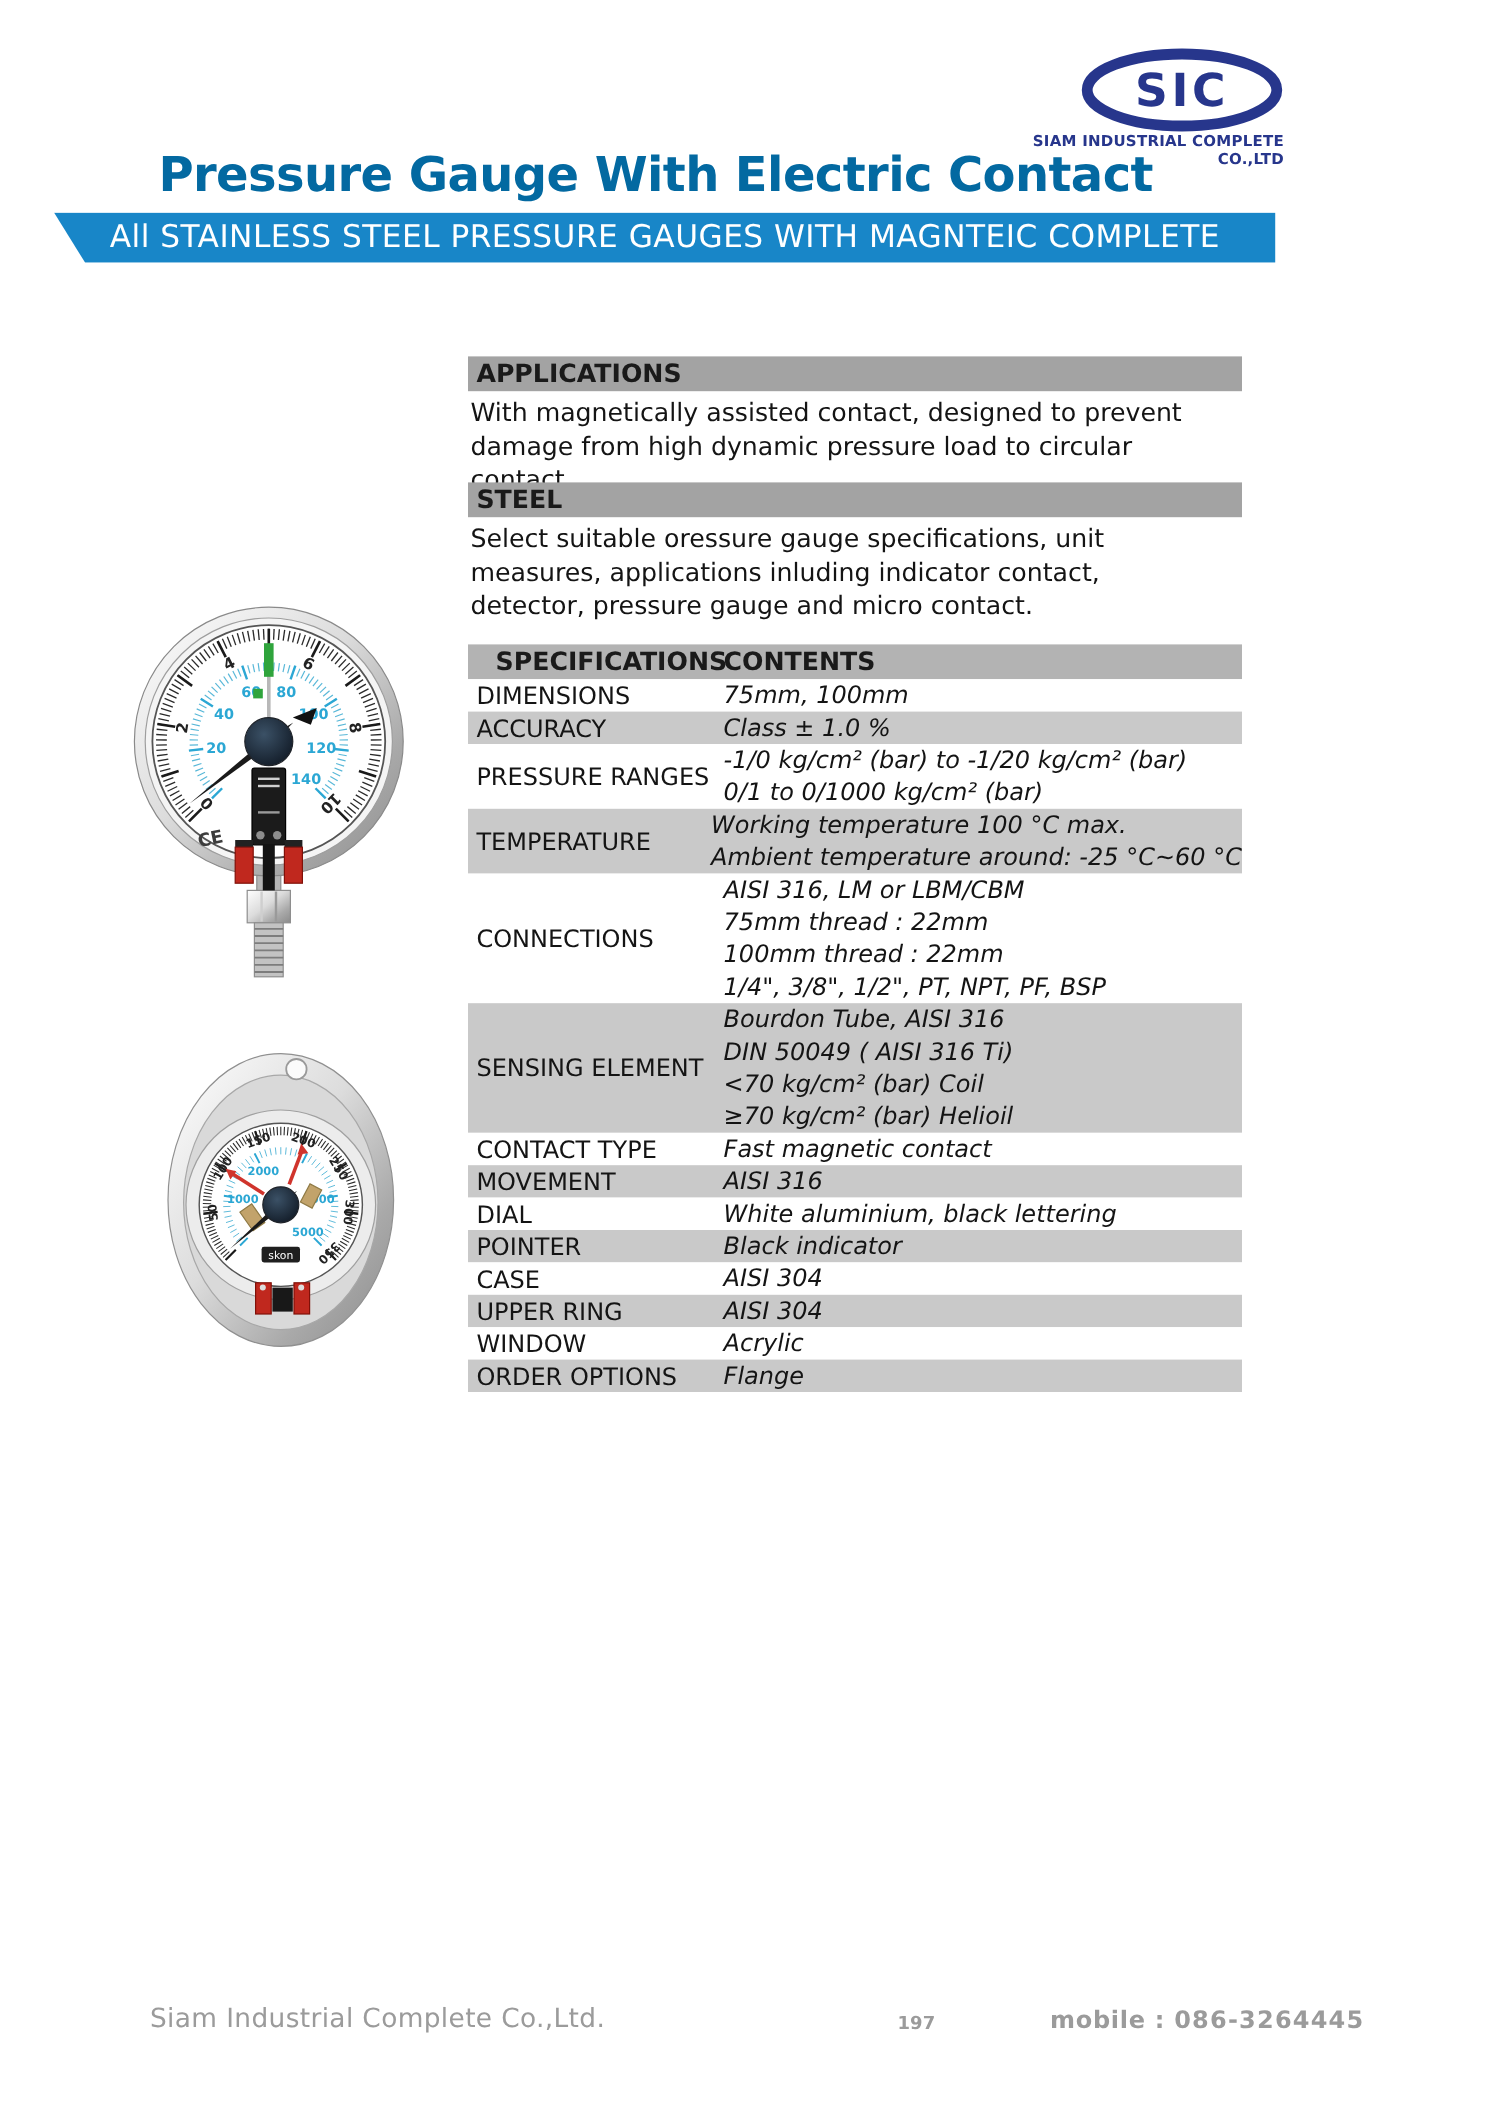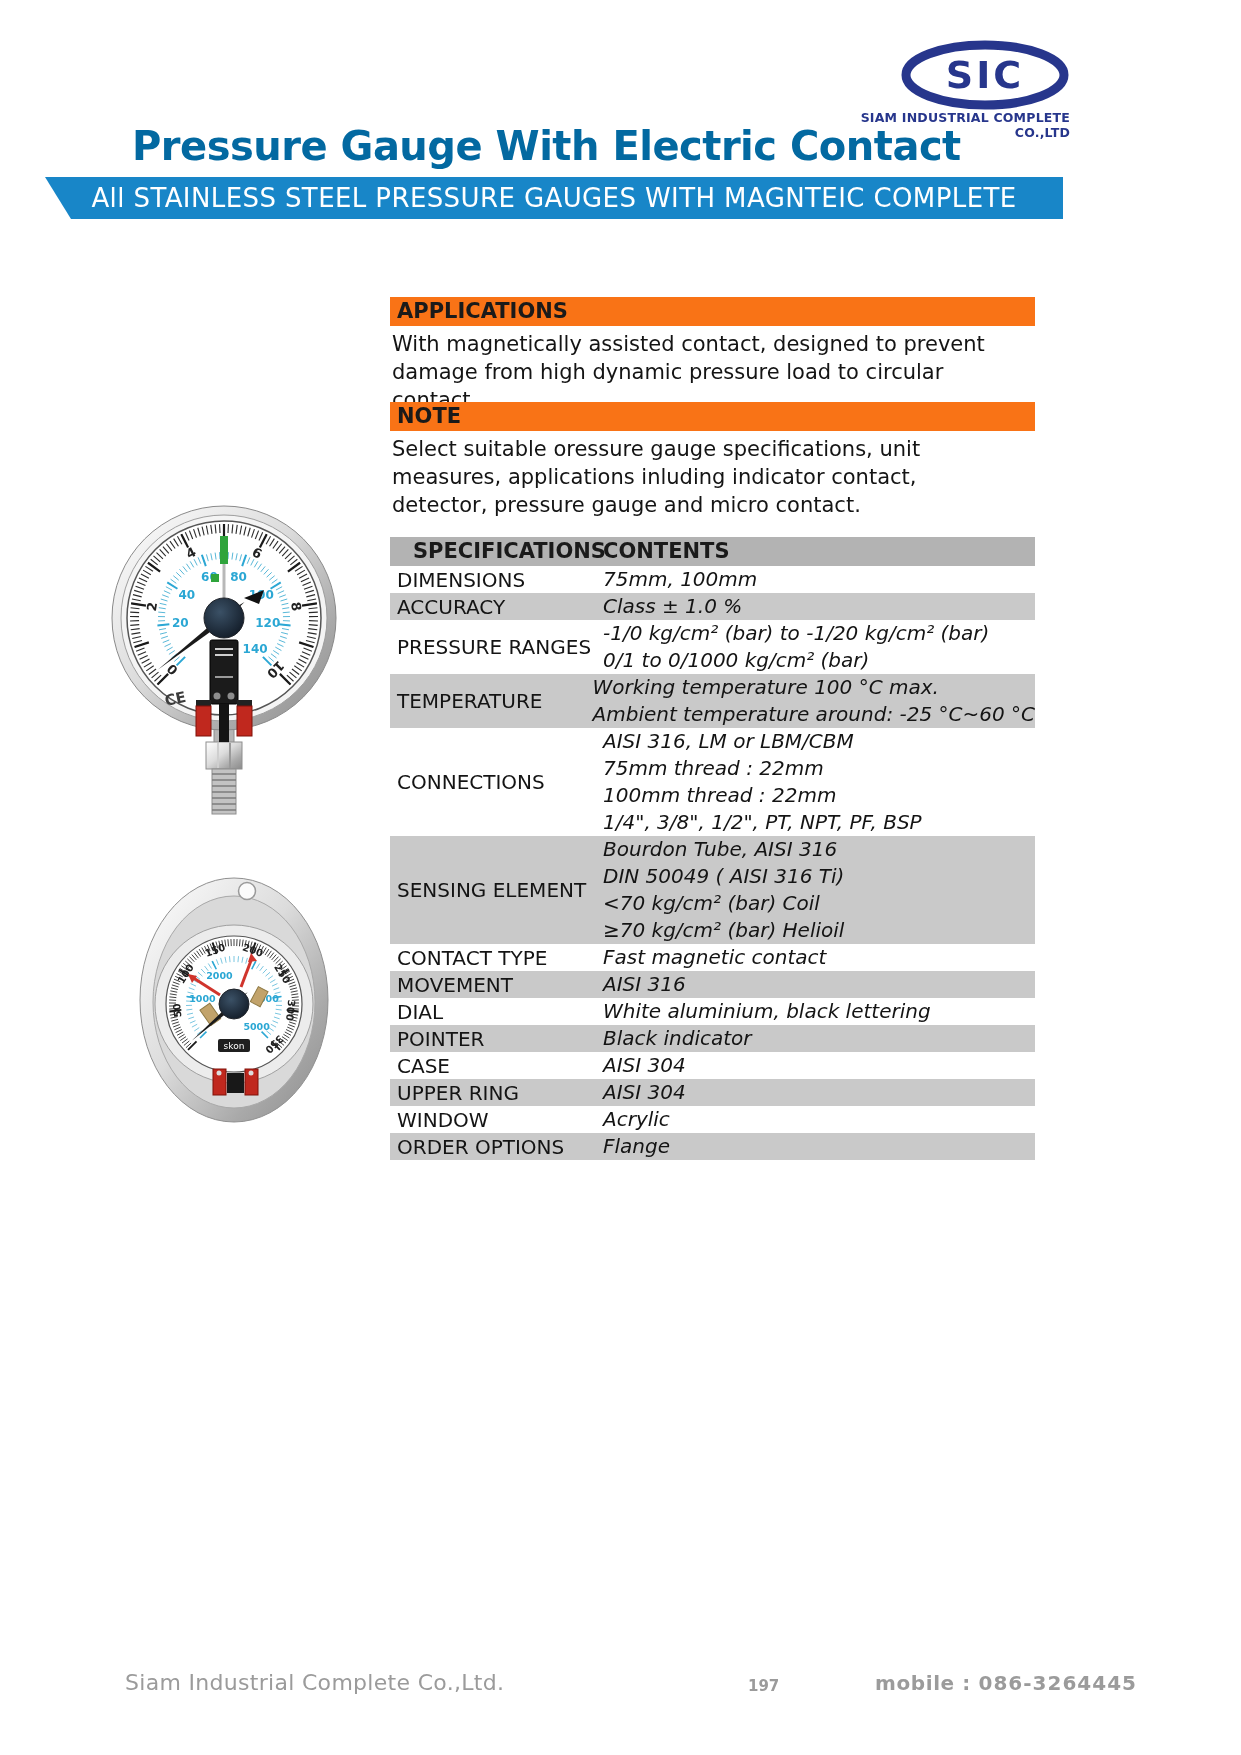--- a/index.html
+++ b/index.html
@@ -13,21 +13,21 @@
 
   
   .title{position:absolute;left:132px;top:123px;margin:0;font-size:40px;font-weight:800;
     color:#0369a1;letter-spacing:-.5px;}
   .banner{position:absolute;left:45px;top:177px;width:1018px;height:42px;background:#1886c8;
     clip-path:polygon(0 0,100% 0,100% 100%,26px 100%);display:flex;align-items:center;justify-content:center;}
   .banner span{color:#ffffff;font-size:26px;font-weight:500;letter-spacing:.4px;white-space:nowrap;}
 
   
   .col{position:absolute;left:390px;width:645px;}
-  .bar{height:29px;line-height:29px;background:#f97316;padding-left:7px;
+  .bar{height:29px;line-height:29px;background:#a3a3a3;padding-left:7px;
     font-size:21px;font-weight:bold;color:#1a1a1a;}
   .body-text{margin:4px 0 0 2px;font-size:21px;line-height:28px;color:#141414;max-width:618px;}
 
   
   .spec-table{position:absolute;left:390px;top:537px;width:645px;font-size:20px;color:#141414;}
   .spec-head{display:flex;background:#b3b3b3;height:29px;line-height:29px;font-weight:bold;font-size:21px;color:#1a1a1a;}
   .spec-head .h1{width:205px;padding-left:23px;box-sizing:border-box;}
   .spec-head .h2{flex:1;padding-left:8px;}
   .spec-row{display:flex;background:#ffffff;}
   .spec-row.alt{background:#c9c9c9;}
@@ -543,21 +543,21 @@
         <circle cx="133" cy="199" r="2.5" fill="#ddd"></circle>
     </g>
   </svg>
 
   <div class="col" style="top:297px">
     <div class="bar">APPLICATIONS</div>
     <p class="body-text">With magnetically assisted contact, designed to prevent damage from high dynamic pressure load to circular contact.</p>
   </div>
 
   <div class="col" style="top:402px">
-    <div class="bar">NOTE</div>
+    <div class="bar">STEEL</div>
     <p class="body-text">Select suitable oressure gauge specifications, unit measures, applications inluding indicator contact, detector, pressure gauge and micro contact.</p>
   </div>
 
   <div class="spec-table">
     <div class="spec-head">
       <div class="h1">SPECIFICATIONS</div>
       <div class="h2">CONTENTS</div>
     </div>
     <div id="spec-rows">
         <div class="spec-row">

